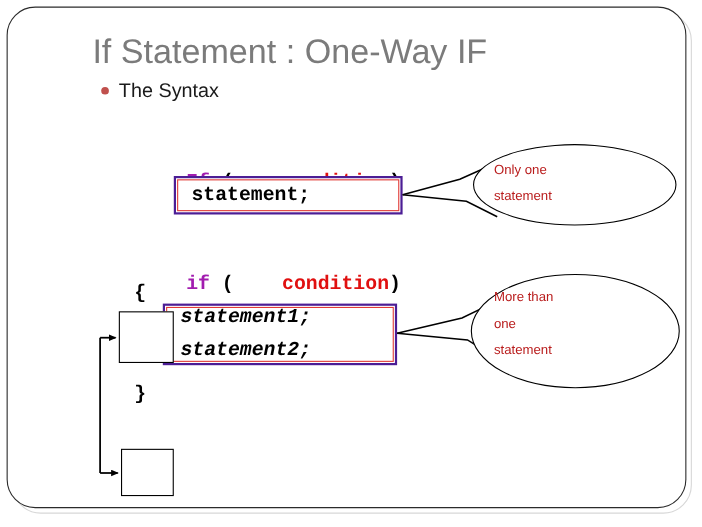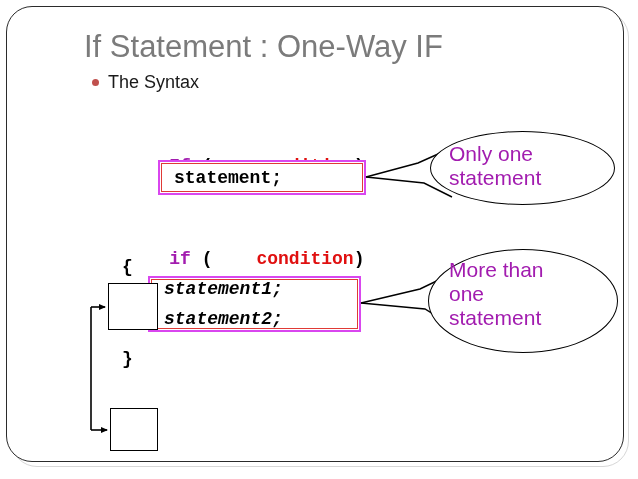--- a/index.html
+++ b/index.html
@@ -87,21 +87,21 @@
     white-space: pre;
     color: #000000;
   }
   .kw { color: #a21caf; }
   .cond { color: #e01010; margin-left: 44px; }
   .punct { color: #000000; }
 
   
   .redbox {
     position: absolute;
-    border: 2px solid #d946ef;
+    border: 2px solid #4c1d95;
     background: #ffffff;
     box-sizing: border-box;
   }
   .redbox::after {
     content: "";
     position: absolute;
     left: 1px; top: 1px; right: 1px; bottom: 1px;
     border: 1px solid #e03a36;
     pointer-events: none;
   }
@@ -136,23 +136,23 @@
   .callout {
     position: absolute;
     border: 1.5px solid #000000;
     border-radius: 50%;
     background: #ffffff;
     box-sizing: border-box;
     z-index: 4;
   }
   .callout-text {
     position: absolute;
-    font-size: 21px;
+    font-size: 12px;
     line-height: 24px;
-    color: #a21caf;
+    color: #b91c1c;
     white-space: pre-line;
     z-index: 5;
   }
 
   svg.overlay {
     position: absolute;
     left: 0;
     top: 0;
     width: 638px;
     height: 479px;

